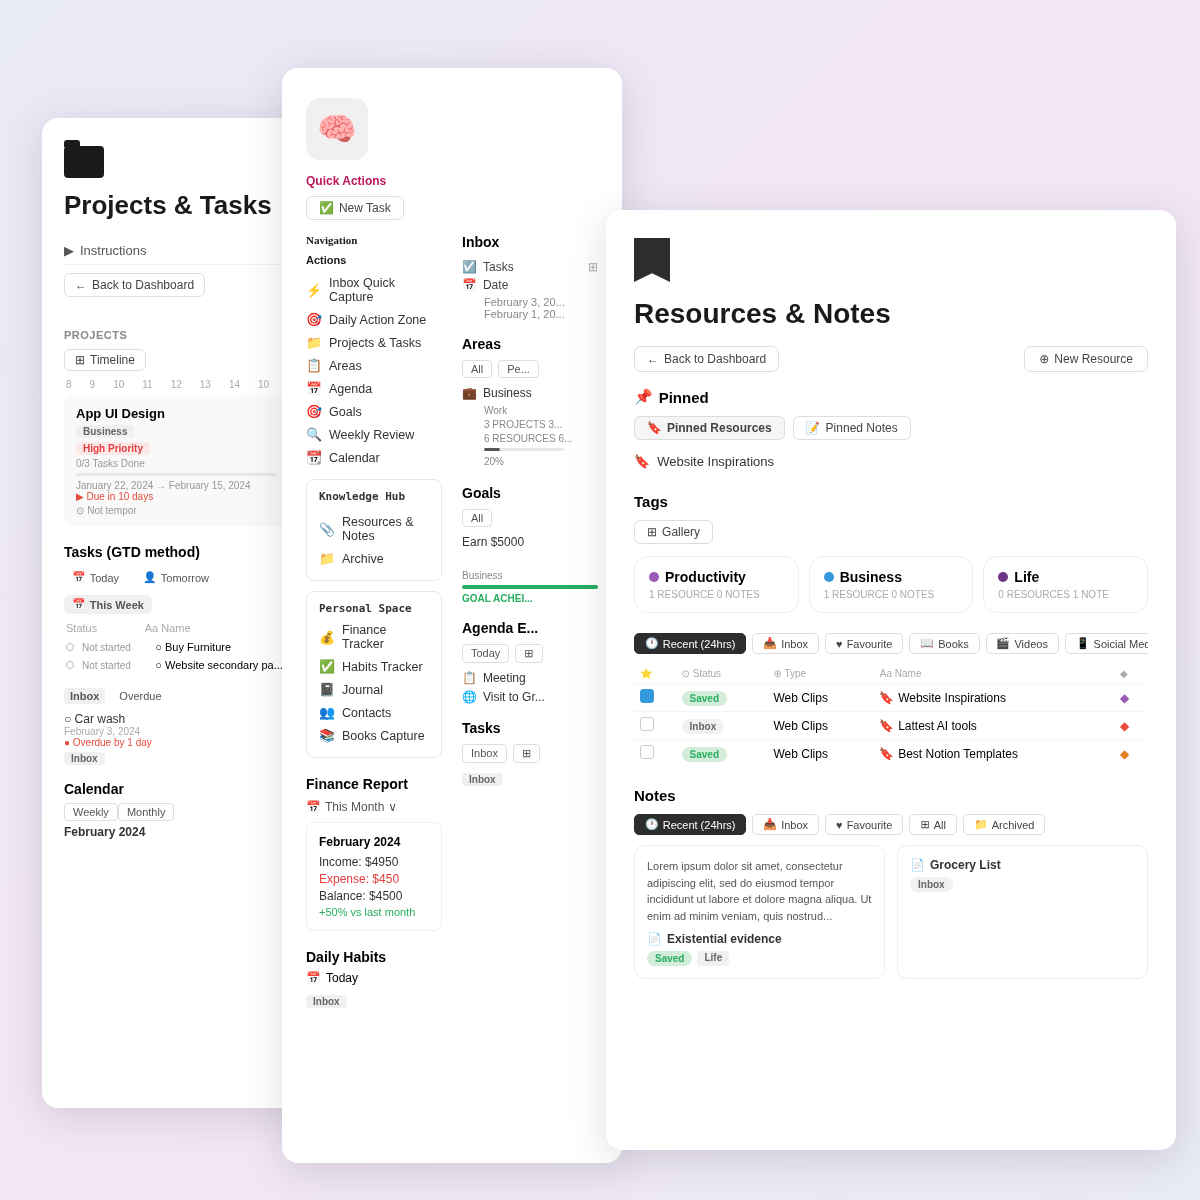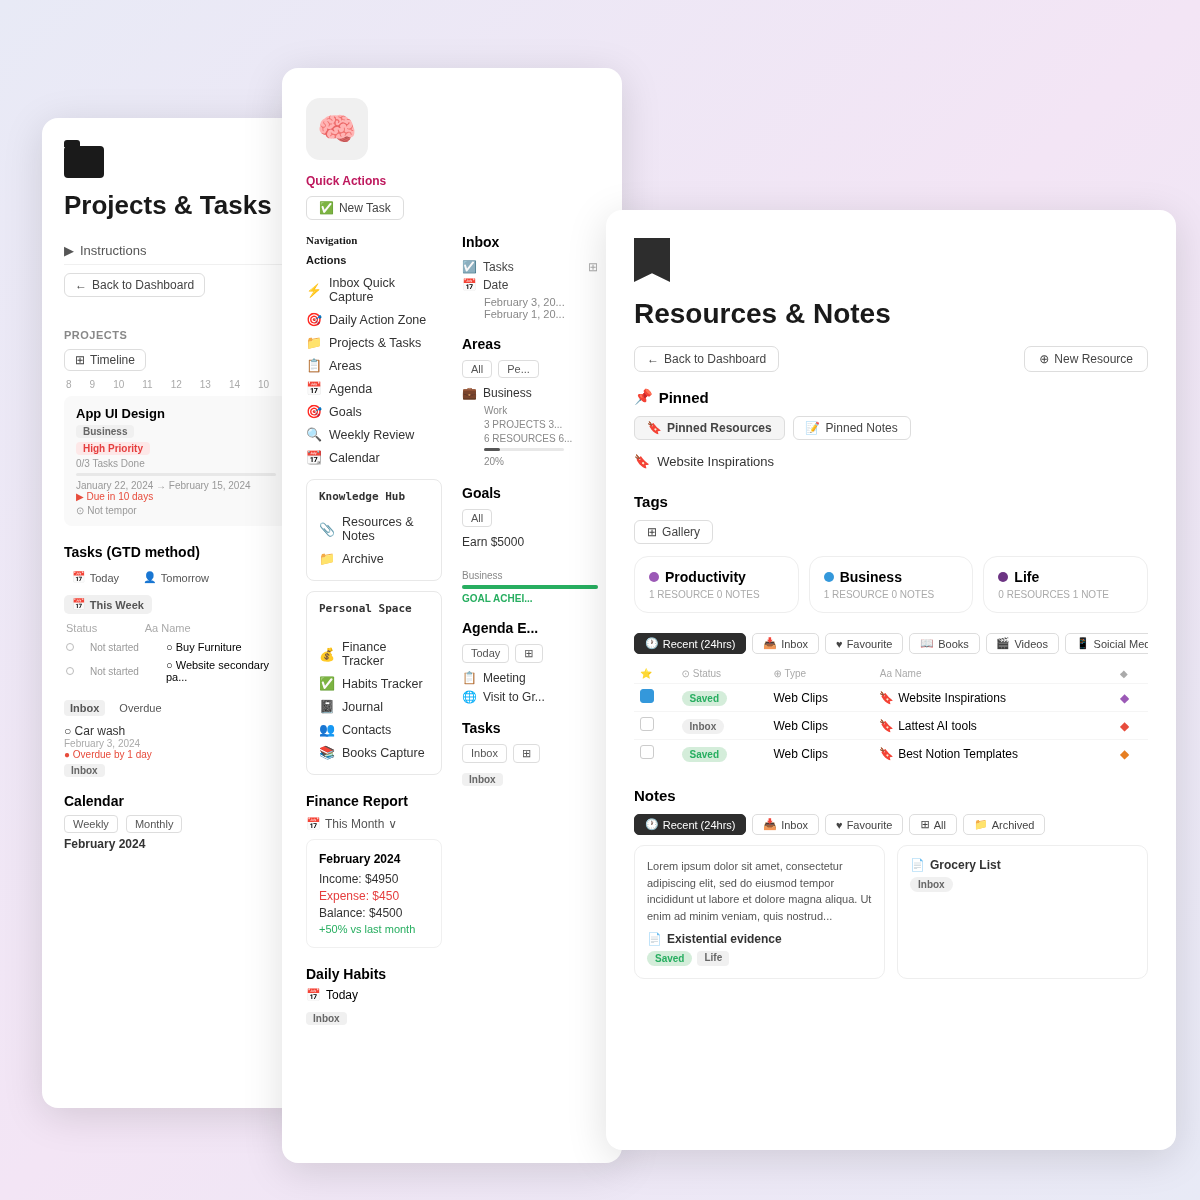--- a/index.html
+++ b/index.html
@@ -162,35 +162,35 @@
     .tasks-title { font-size: 14px; font-weight: 700; margin-bottom: 8px; }
     .tab-row { display: flex; gap: 8px; flex-wrap: wrap; margin-bottom: 8px; }
     .tab-item {
       display: inline-flex; align-items: center; gap: 4px;
       padding: 3px 8px; border-radius: 5px; font-size: 11px; color: #555; cursor: pointer;
     }
     .tab-item.active { background: #f0f0f0; font-weight: 600; }
 
     .tasks-table { font-size: 11px; }
     .tasks-header { display: flex; gap: 8px; color: #aaa; margin-bottom: 4px; padding: 0 2px; }
-    .task-row { display: flex; align-items: center; gap: 16px; padding: 3px 2px; }
+    .task-row { display: flex; align-items: center; gap: 8px; padding: 3px 2px; }
     .status-dot { width: 8px; height: 8px; border-radius: 50%; border: 1.5px solid #bbb; flex-shrink: 0; }
 
     .inbox-section { margin-top: 14px; }
     .inbox-tabs { display: flex; gap: 8px; margin-bottom: 8px; }
     .inbox-tab { font-size: 11px; color: #555; padding: 2px 6px; border-radius: 4px; }
     .inbox-tab.active { background: #f0f0f0; font-weight: 600; }
 
     .inbox-item { font-size: 12px; margin-bottom: 6px; }
     .inbox-item-title { color: #333; }
     .inbox-item-date { font-size: 10px; color: #aaa; }
 
     .calendar-section { margin-top: 16px; }
     .calendar-title { font-size: 14px; font-weight: 700; margin-bottom: 6px; }
-    .cal-tabs { display: flex; gap: 8px; margin-bottom: 4px; }
+    .cal-tabs { display: flex; gap: 0; margin-bottom: 4px; }
     .cal-tab { font-size: 11px; color: #555; padding: 2px 8px; border-radius: 4px; border: 1px solid #ddd; }
 
     
     .brain-icon {
       width: 62px; height: 62px; background: #f0f0f0; border-radius: 14px;
       display: flex; align-items: center; justify-content: center;
       font-size: 32px; margin-bottom: 14px;
     }
 
     .quick-actions { margin-bottom: 14px; }
@@ -209,21 +209,21 @@
     .nav-icon { font-size: 13px; width: 16px; text-align: center; }
 
     .knowledge-hub-box {
       border: 1px solid #e8e8e8; border-radius: 8px; padding: 10px 12px; margin-top: 10px;
     }
     .kh-title { font-size: 11px; font-weight: 700; font-family: monospace; color: #333; margin-bottom: 8px; }
 
     .personal-space-box {
       border: 1px solid #e8e8e8; border-radius: 8px; padding: 10px 12px; margin-top: 10px;
     }
-    .ps-title { font-size: 11px; font-weight: 700; font-family: monospace; color: #333; margin-bottom: 21px; }
+    .ps-title { font-size: 11px; font-weight: 700; font-family: monospace; color: #333; margin-bottom: 4px; }
 
     .finance-report { margin-top: 18px; }
     .fr-title { font-size: 14px; font-weight: 700; margin-bottom: 8px; }
     .fr-month { font-size: 12px; color: #555; margin-bottom: 8px; display: flex; align-items: center; gap: 4px; }
     .fr-card {
       border: 1px solid #f0f0f0; border-radius: 8px; padding: 12px; font-size: 12px;
     }
     .fr-card-title { font-weight: 600; margin-bottom: 6px; }
     .fr-income { color: #333; margin-bottom: 3px; }
     .fr-expense { color: #e53e3e; margin-bottom: 3px; }

